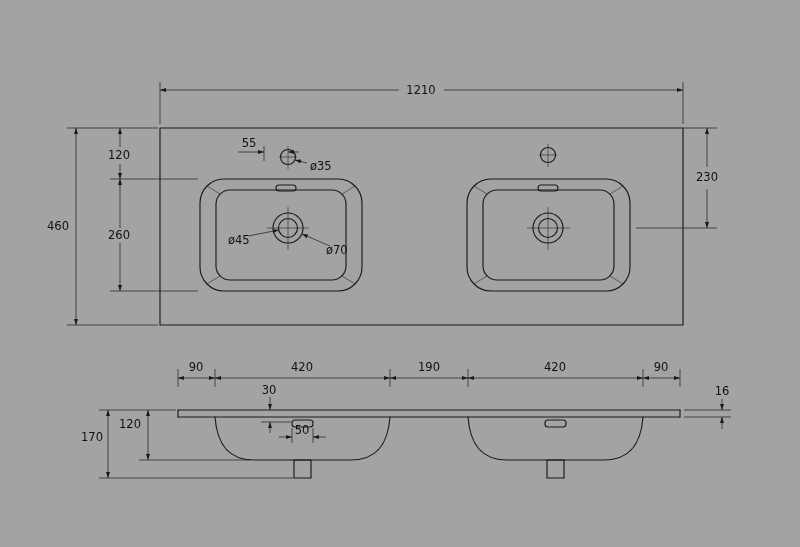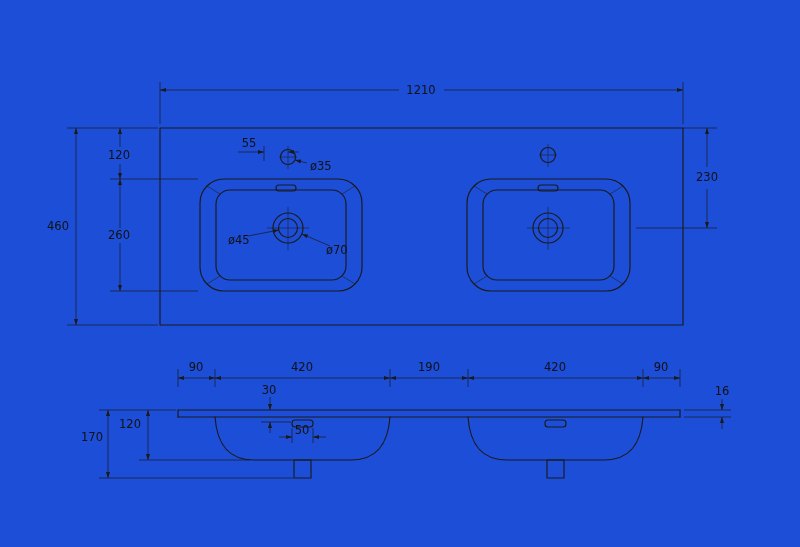--- a/index.html
+++ b/index.html
@@ -1,16 +1,16 @@
 <!DOCTYPE html>
 <html><head>
 <meta charset="utf-8">
 <style>
   html,body{margin:0;padding:0;background:#ffffff;}
-  .page{width:800px;height:547px;background:#1d4ed8;position:relative;overflow:hidden;}
+  .page{width:800px;height:547px;background:#a3a3a3;position:relative;overflow:hidden;}
   svg{display:block;}
   .o{stroke:#1a1a1a;stroke-width:1.15;fill:none;stroke-linejoin:round;stroke-linecap:round;}
   .d{stroke:#1a1a1a;stroke-width:.7;fill:none;}
   .c{stroke:#1a1a1a;stroke-width:.55;fill:none;}
   text{font-family:"DejaVu Sans","Liberation Sans",sans-serif;font-size:11.5px;fill:#111;}
   .mid{text-anchor:middle;}
 </style>
 </head>
 <body>
 

